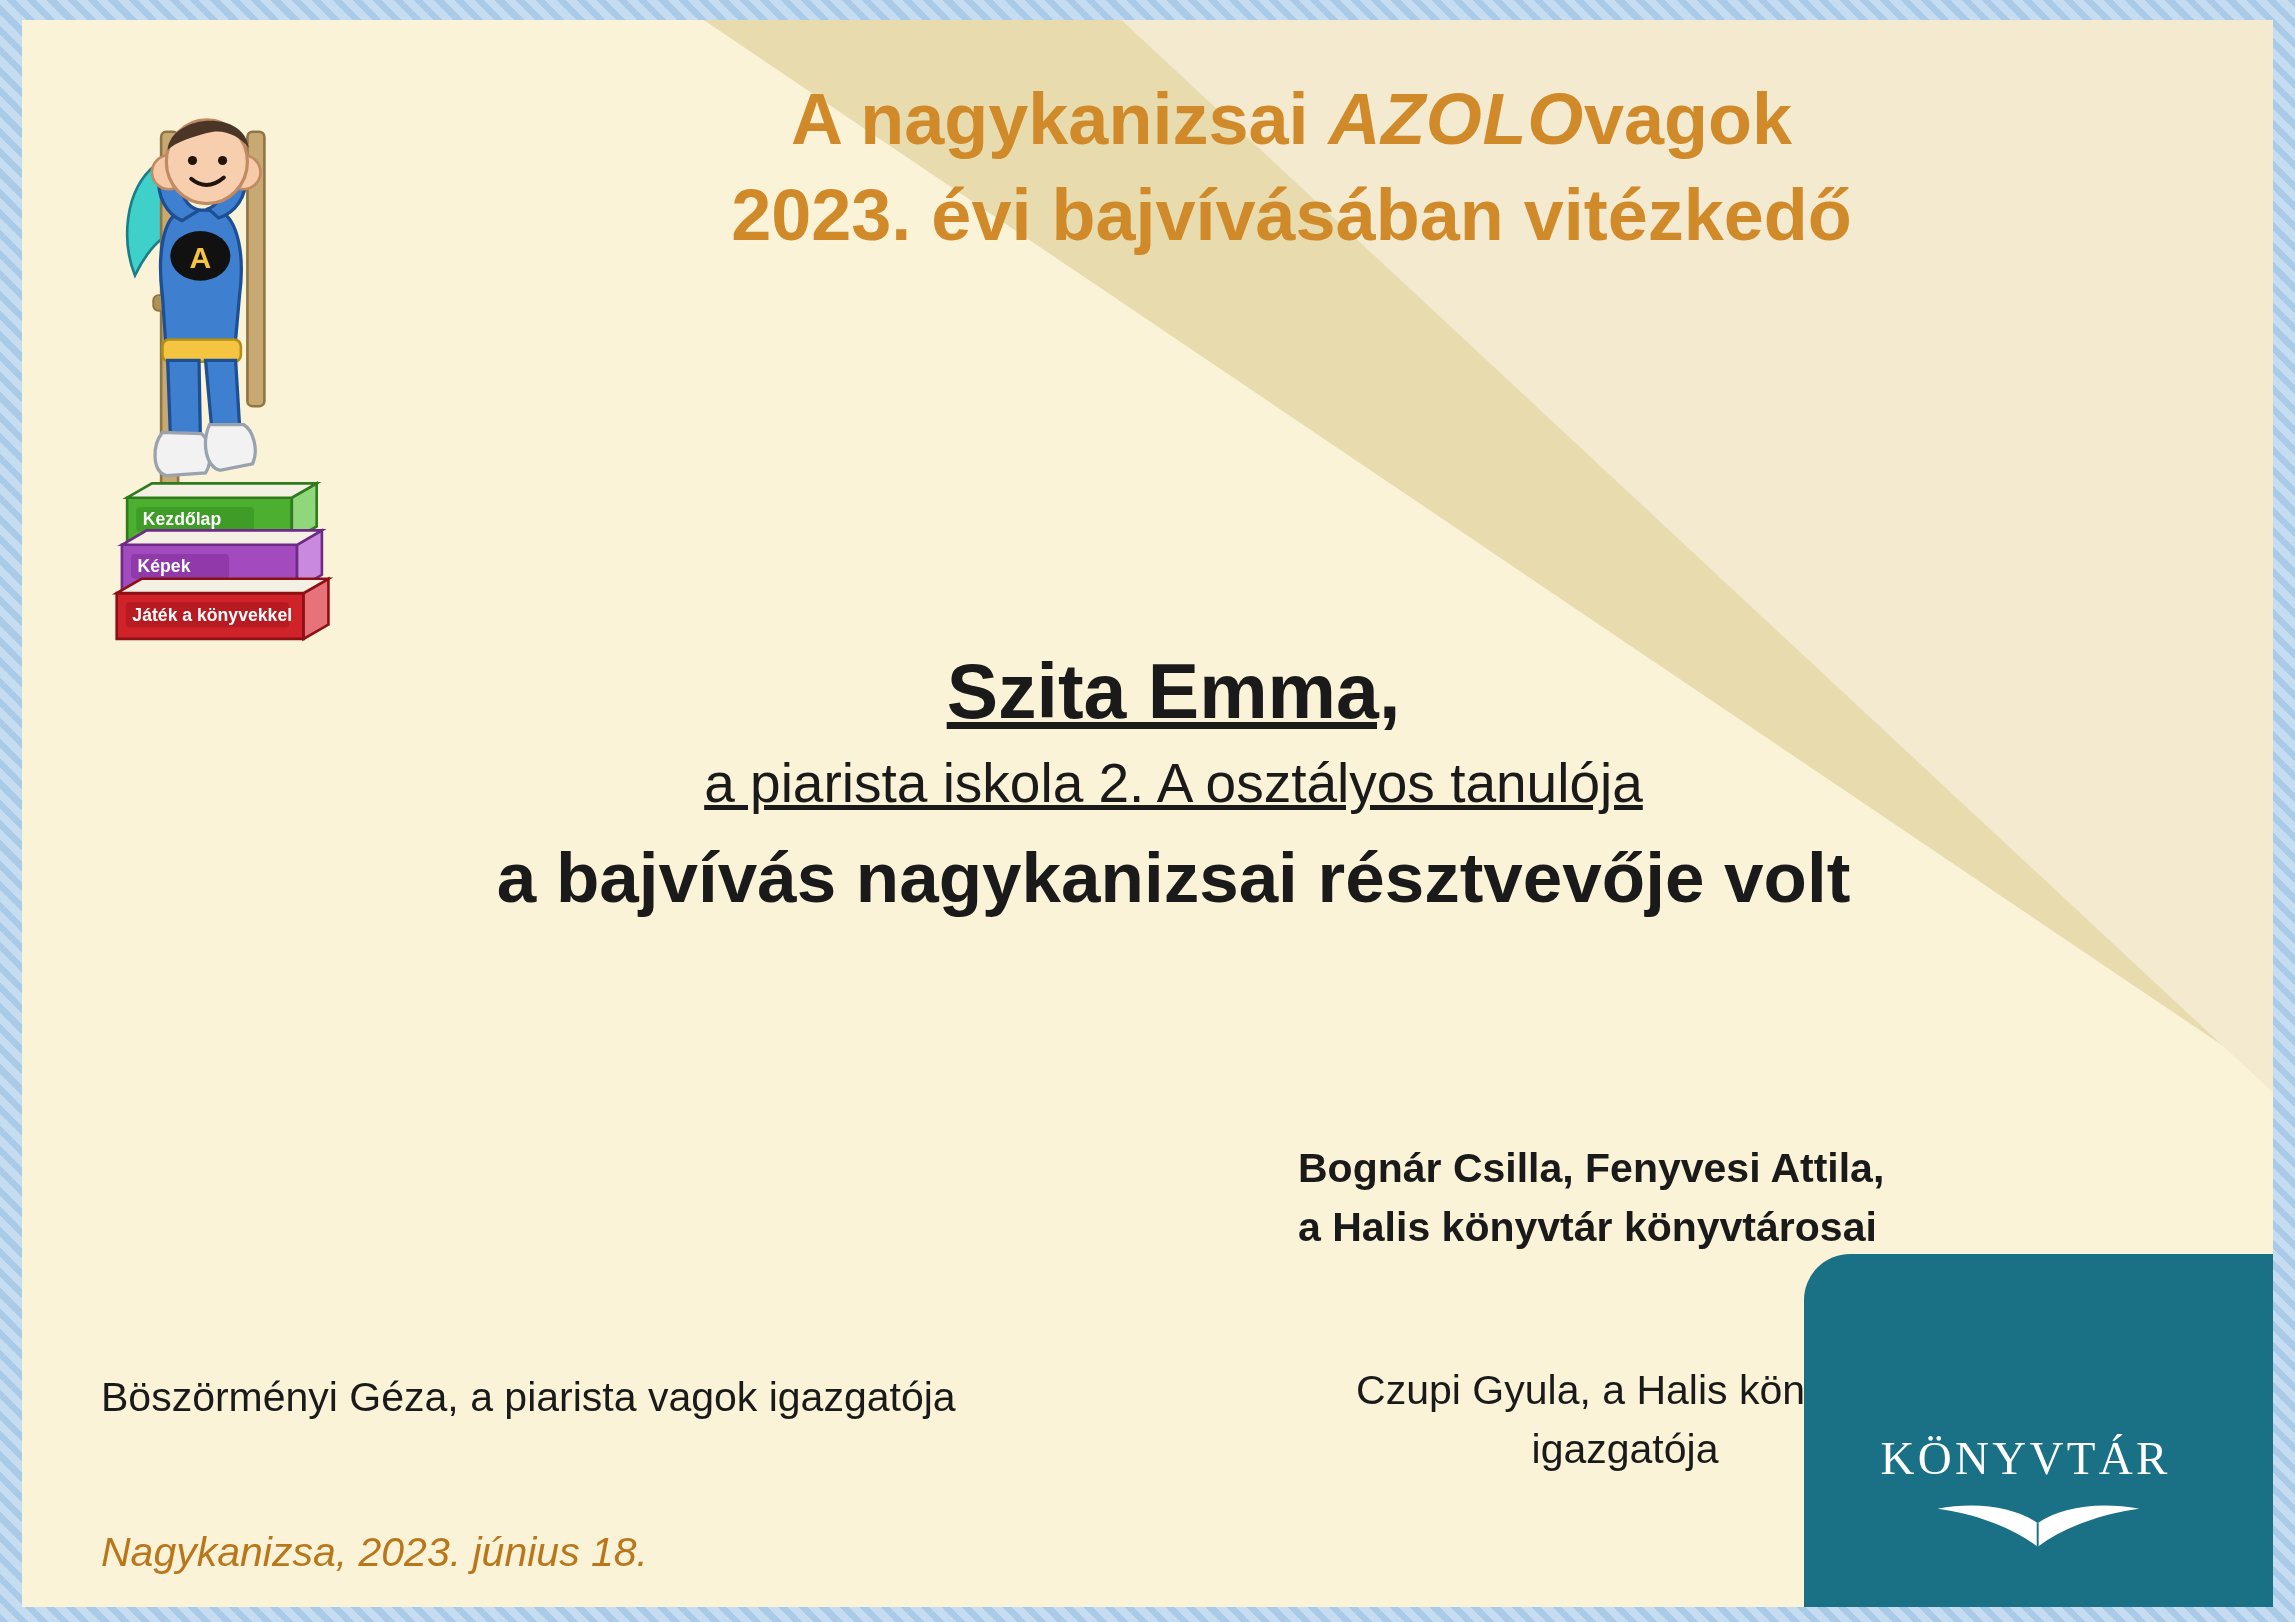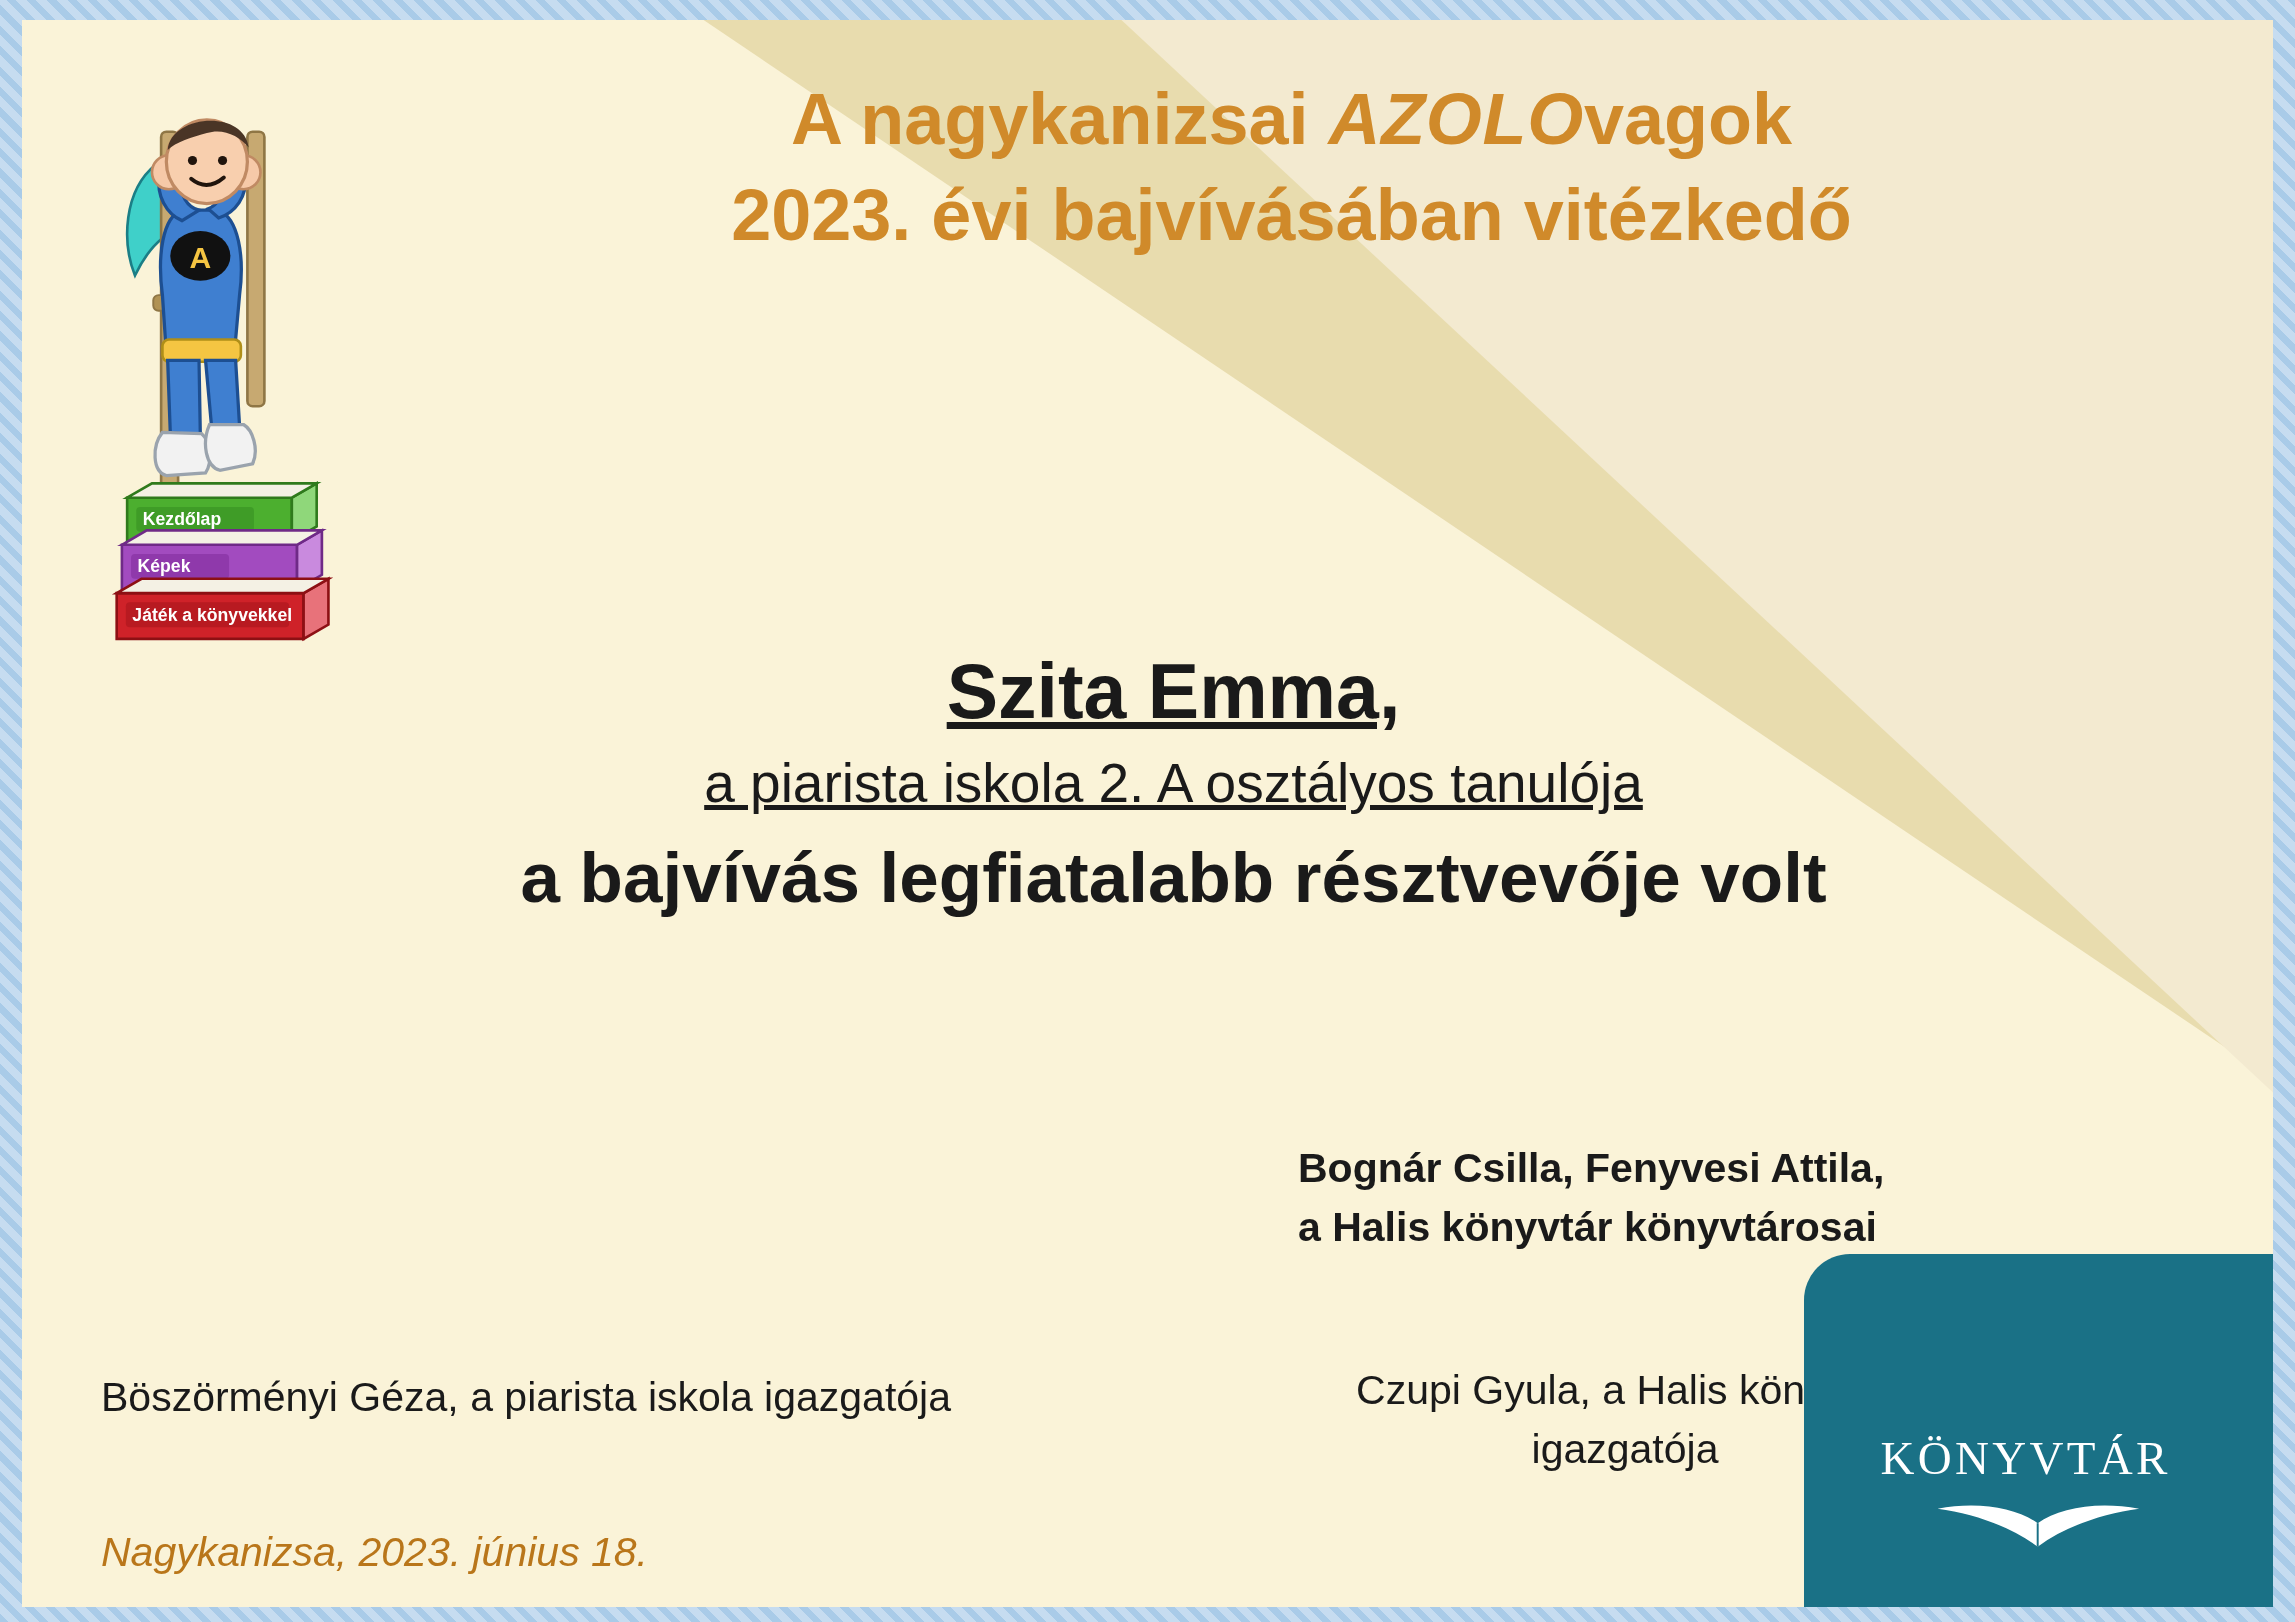--- a/index.html
+++ b/index.html
@@ -271,25 +271,25 @@
     <div class="title-block">
       <div class="title-sub1">
         <span>A nagykanizsai </span><span class="azolo">AZOLO</span><span>vagok</span>
       </div>
       <div class="title-sub2">2023. évi bajvívásában vitézkedő</div>
     </div>
 
     <div class="recipient">
       <div class="recipient-name">Szita Emma,</div>
       <div class="recipient-role">a piarista iskola 2. A osztályos tanulója</div>
-      <div class="recipient-award">a bajvívás legfiatalabb résztvevője volt</div>
+      <div class="recipient-award">a bajvívás nagykanizsai résztvevője volt</div>
     </div>
 
     <div class="signatures">
-      <div class="sig sig-left-2">Böszörményi Géza, a piarista iskola igazgatója</div>
+      <div class="sig sig-left-2">Böszörményi Géza, a piarista vagok igazgatója</div>
       <div class="sig sig-right-1" style="white-space: pre-line;">Bognár Csilla, Fenyvesi Attila,
 a Halis könyvtár könyvtárosai</div>
       <div class="sig sig-right-2" style="white-space: pre-line;">Czupi Gyula, a Halis könyvtár
 igazgatója</div>
     </div>
 
     <div class="placedate">Nagykanizsa, 2023. június 18.</div>
 
     <div class="lib-corner">
       <div class="lib-text">KÖNYVTÁR</div>

